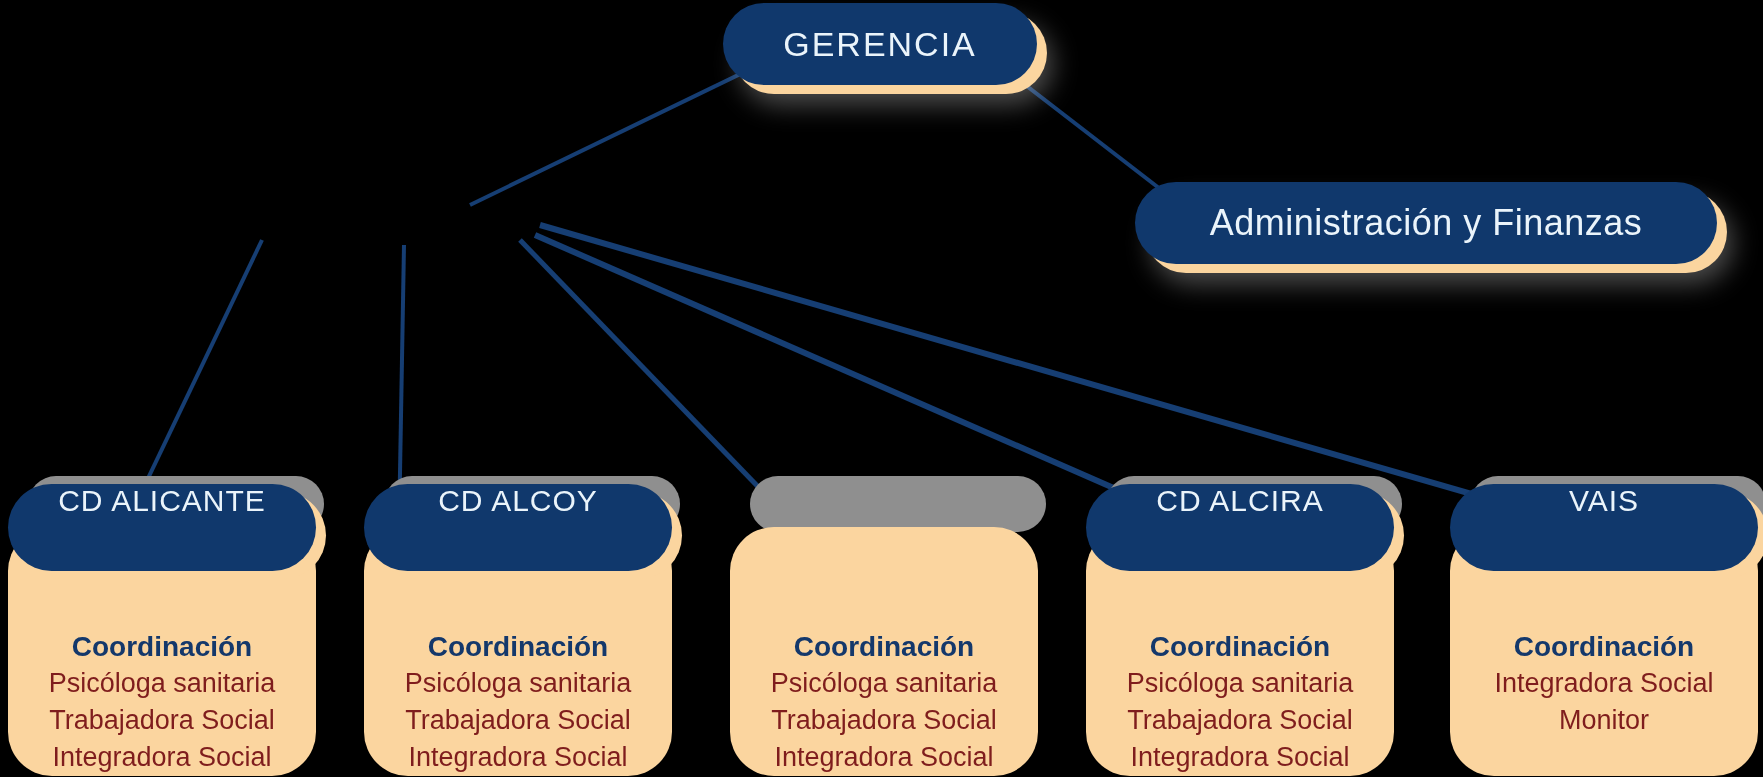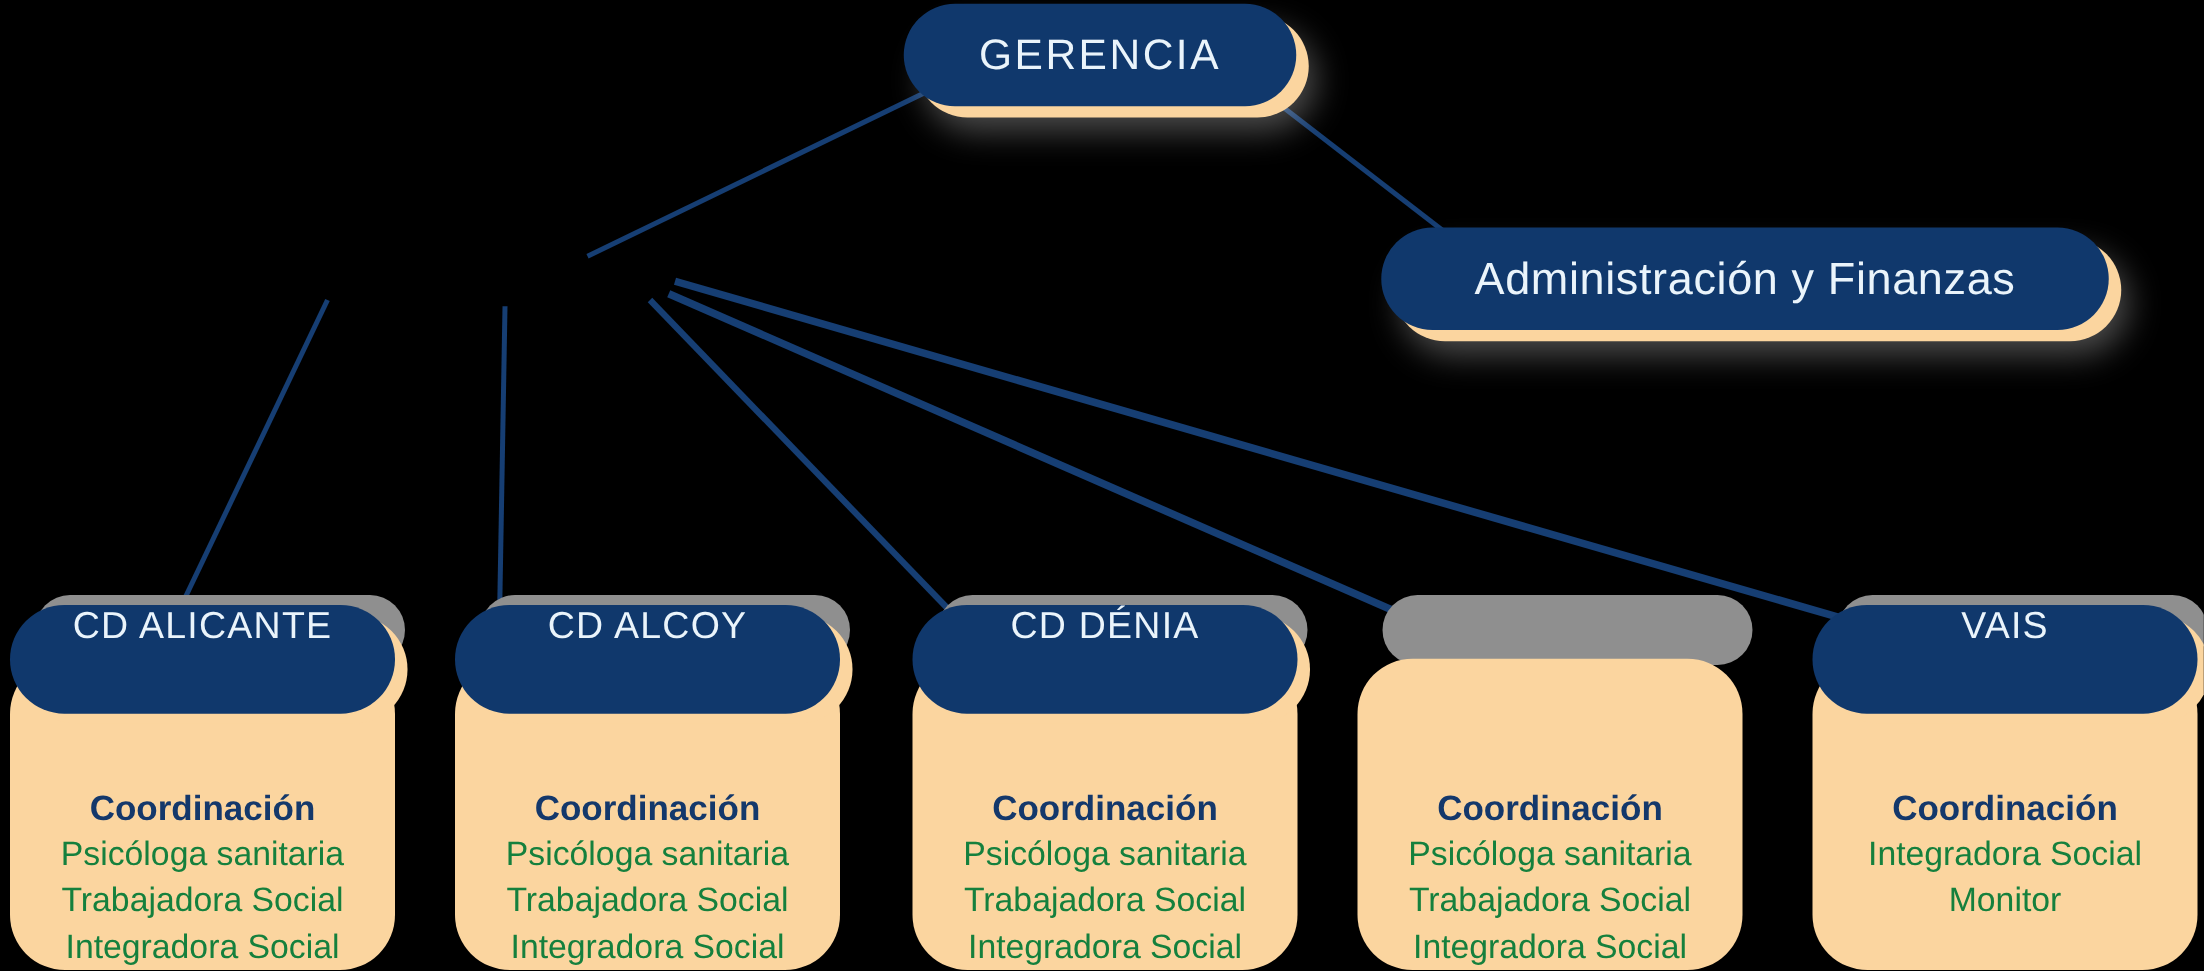--- a/index.html
+++ b/index.html
@@ -38,21 +38,21 @@
   }
   .pill-gerencia {
     left: 723px; top: 3px; width: 314px; height: 82px;
     font-size: 34px; letter-spacing: 2px;
   }
   .pill-direccion {
     left: 132px; top: 183px; width: 443px; height: 82px;
     font-size: 36px; letter-spacing: 0.5px;
   }
   .pill-administracion {
-    left: 1105px; top: 182px; width: 582px; height: 82px;
+    left: 1135px; top: 182px; width: 582px; height: 82px;
     font-size: 36px; letter-spacing: 0.5px;
   }
   
   .card {
     position: absolute;
     top: 484px;
     width: 308px;
     height: 292px;
   }
   .card-shadow-gray {
@@ -94,21 +94,21 @@
     z-index: 3;
     box-shadow: 10px 8px 0 #FBD59F;
   }
   .card-subtitle {
     color: #14386B;
     font-weight: 700;
     font-size: 28px;
     line-height: 37px;
   }
   .card-item {
-    color: #15803d;
+    color: #7f1d1d;
     font-size: 27px;
     line-height: 37px;
   }
   .card-1 { left: 8px; }
   .card-2 { left: 364px; }
   .card-3 { left: 730px; }
   .card-4 { left: 1086px; }
   .card-5 { left: 1450px; }
 </style>
 </head>
@@ -162,33 +162,33 @@
   </div>
 
   <div class="card card-3">
     <div class="card-shadow-gray"></div>
     <div class="card-body">
       <div class="card-subtitle">Coordinación</div>
       <div class="card-item">Psicóloga sanitaria</div>
       <div class="card-item">Trabajadora Social</div>
       <div class="card-item">Integradora Social</div>
     </div>
-    <div class="card-header">
-      <span>CD DÉNIA</span>
-    </div>
   </div>
 
   <div class="card card-4">
     <div class="card-shadow-gray"></div>
     <div class="card-body">
       <div class="card-subtitle">Coordinación</div>
       <div class="card-item">Psicóloga sanitaria</div>
       <div class="card-item">Trabajadora Social</div>
       <div class="card-item">Integradora Social</div>
     </div>
+    <div class="card-header">
+      <span>CD ALCIRA</span>
+    </div>
   </div>
 
   <div class="card card-5">
     <div class="card-shadow-gray"></div>
     <div class="card-body">
       <div class="card-subtitle">Coordinación</div>
       <div class="card-item">Integradora Social</div>
       <div class="card-item">Monitor</div>
     </div>
     <div class="card-header">

